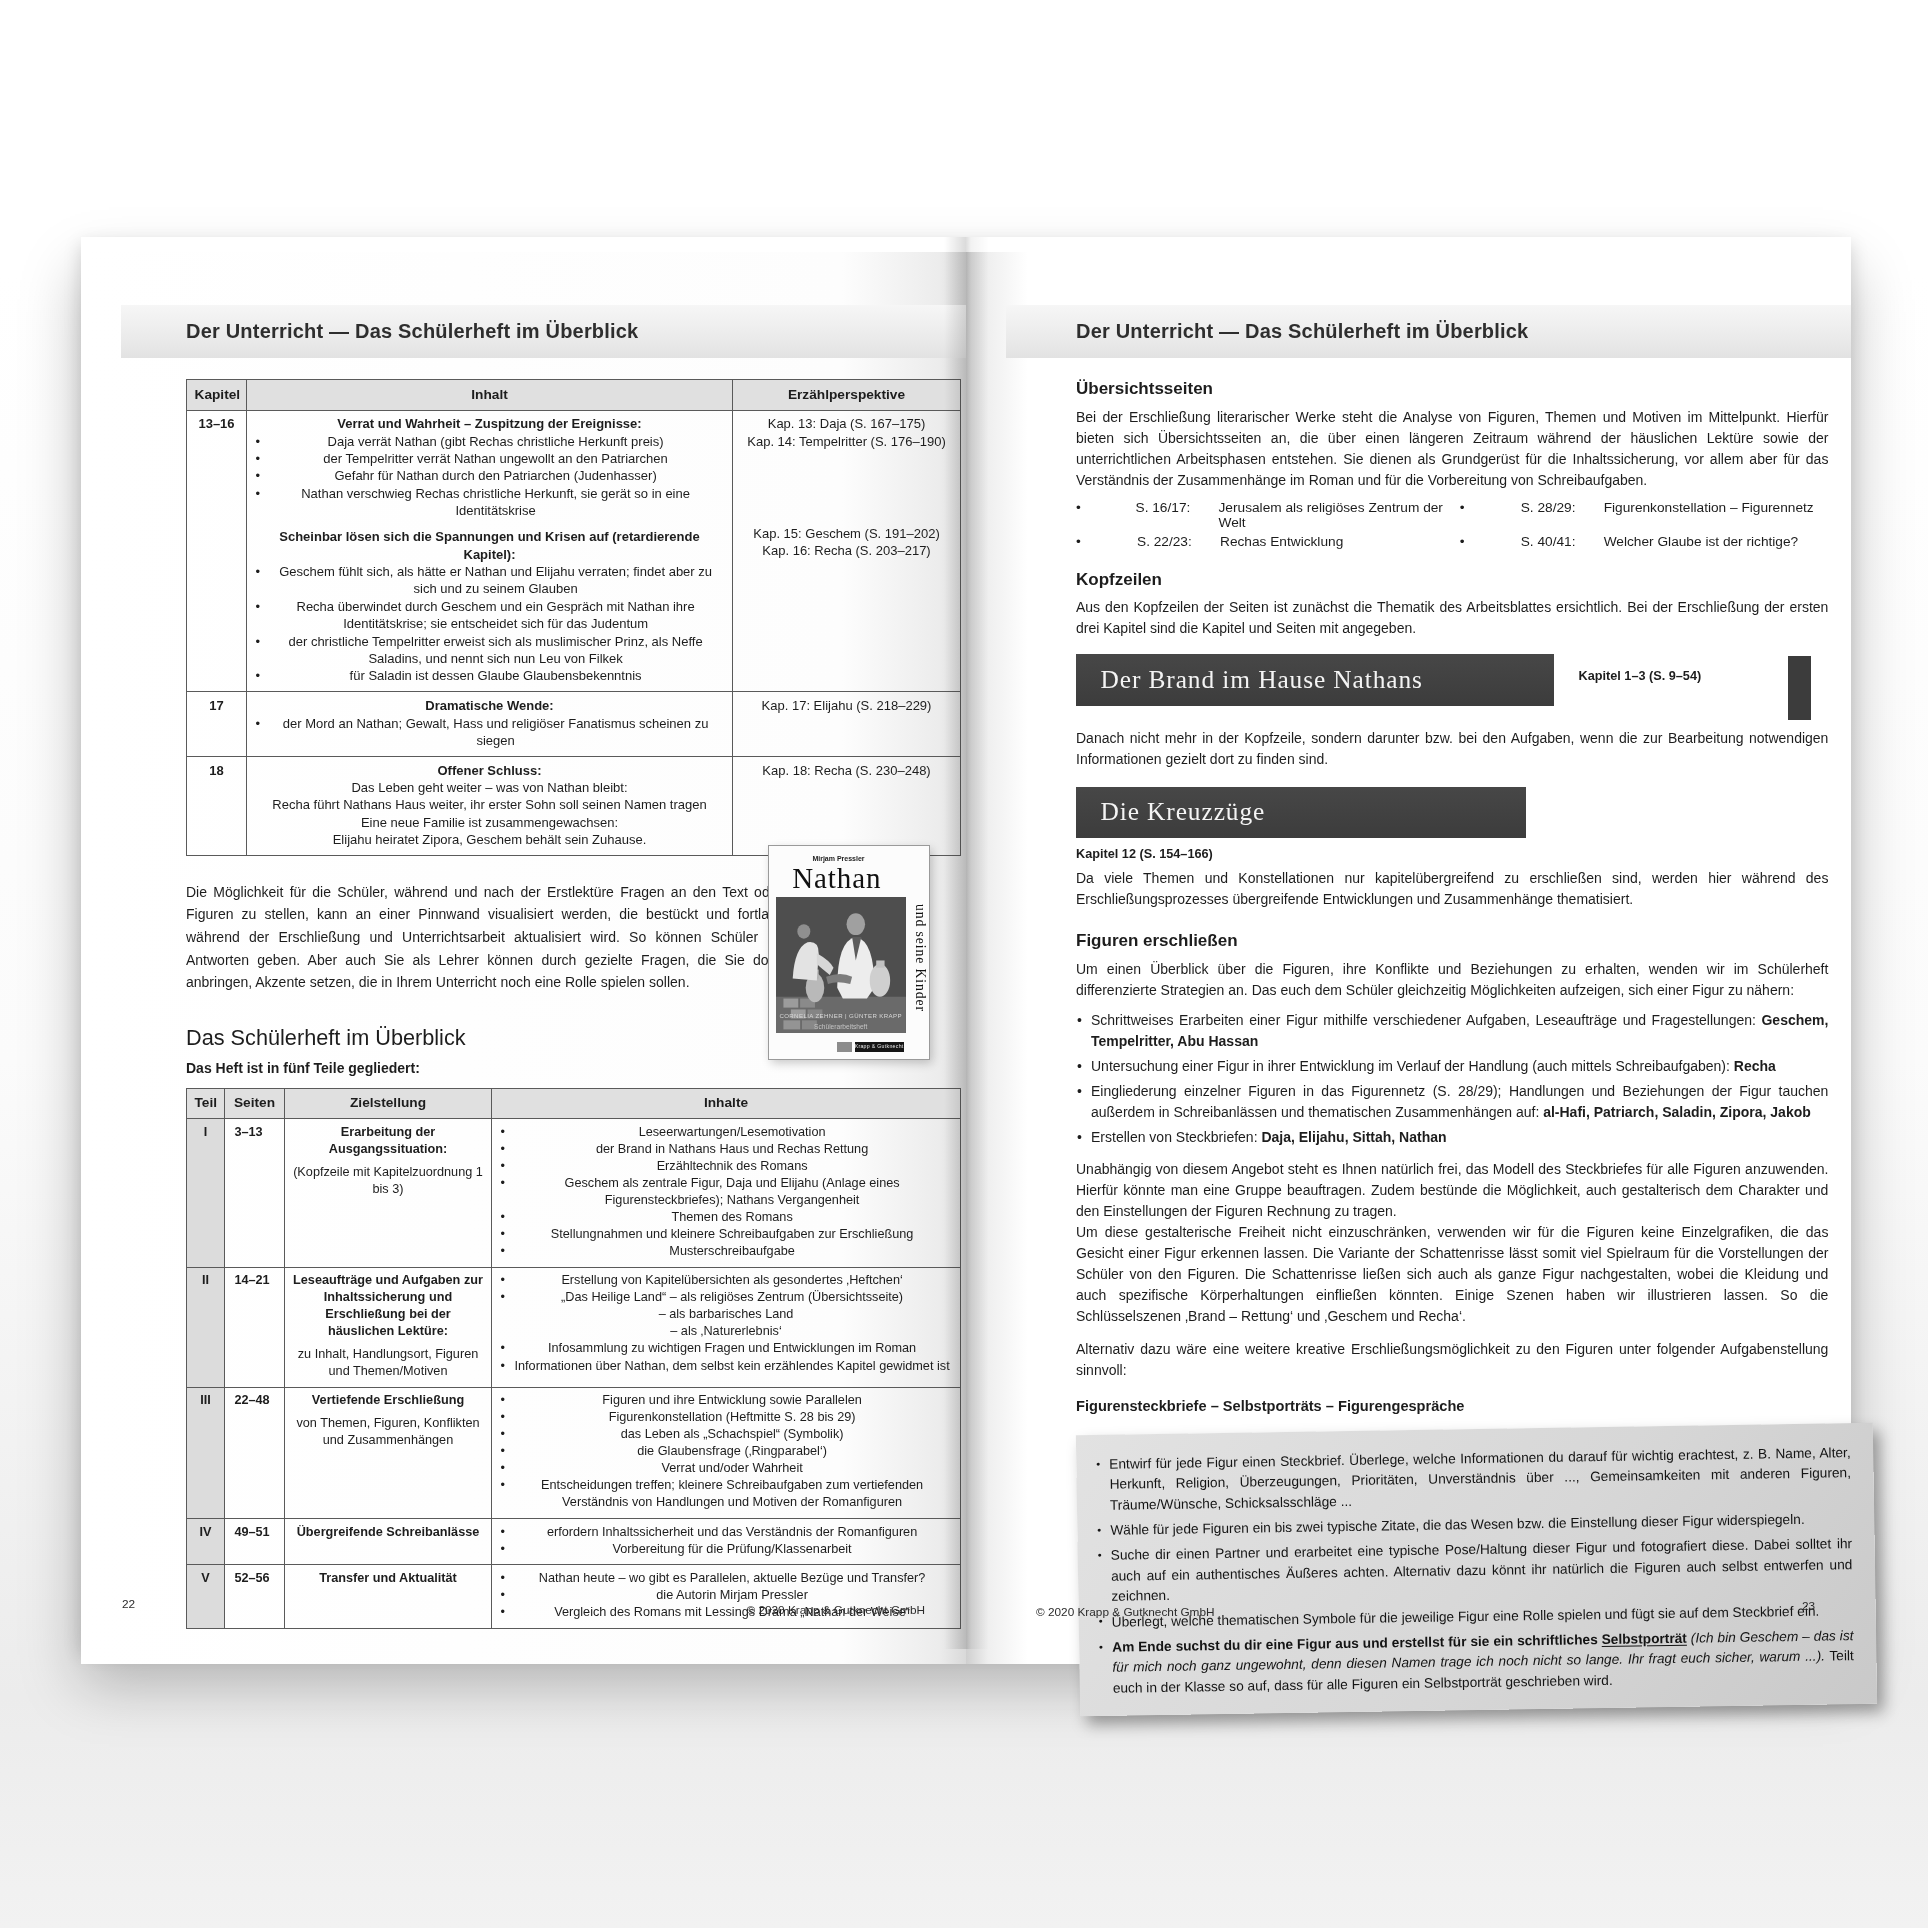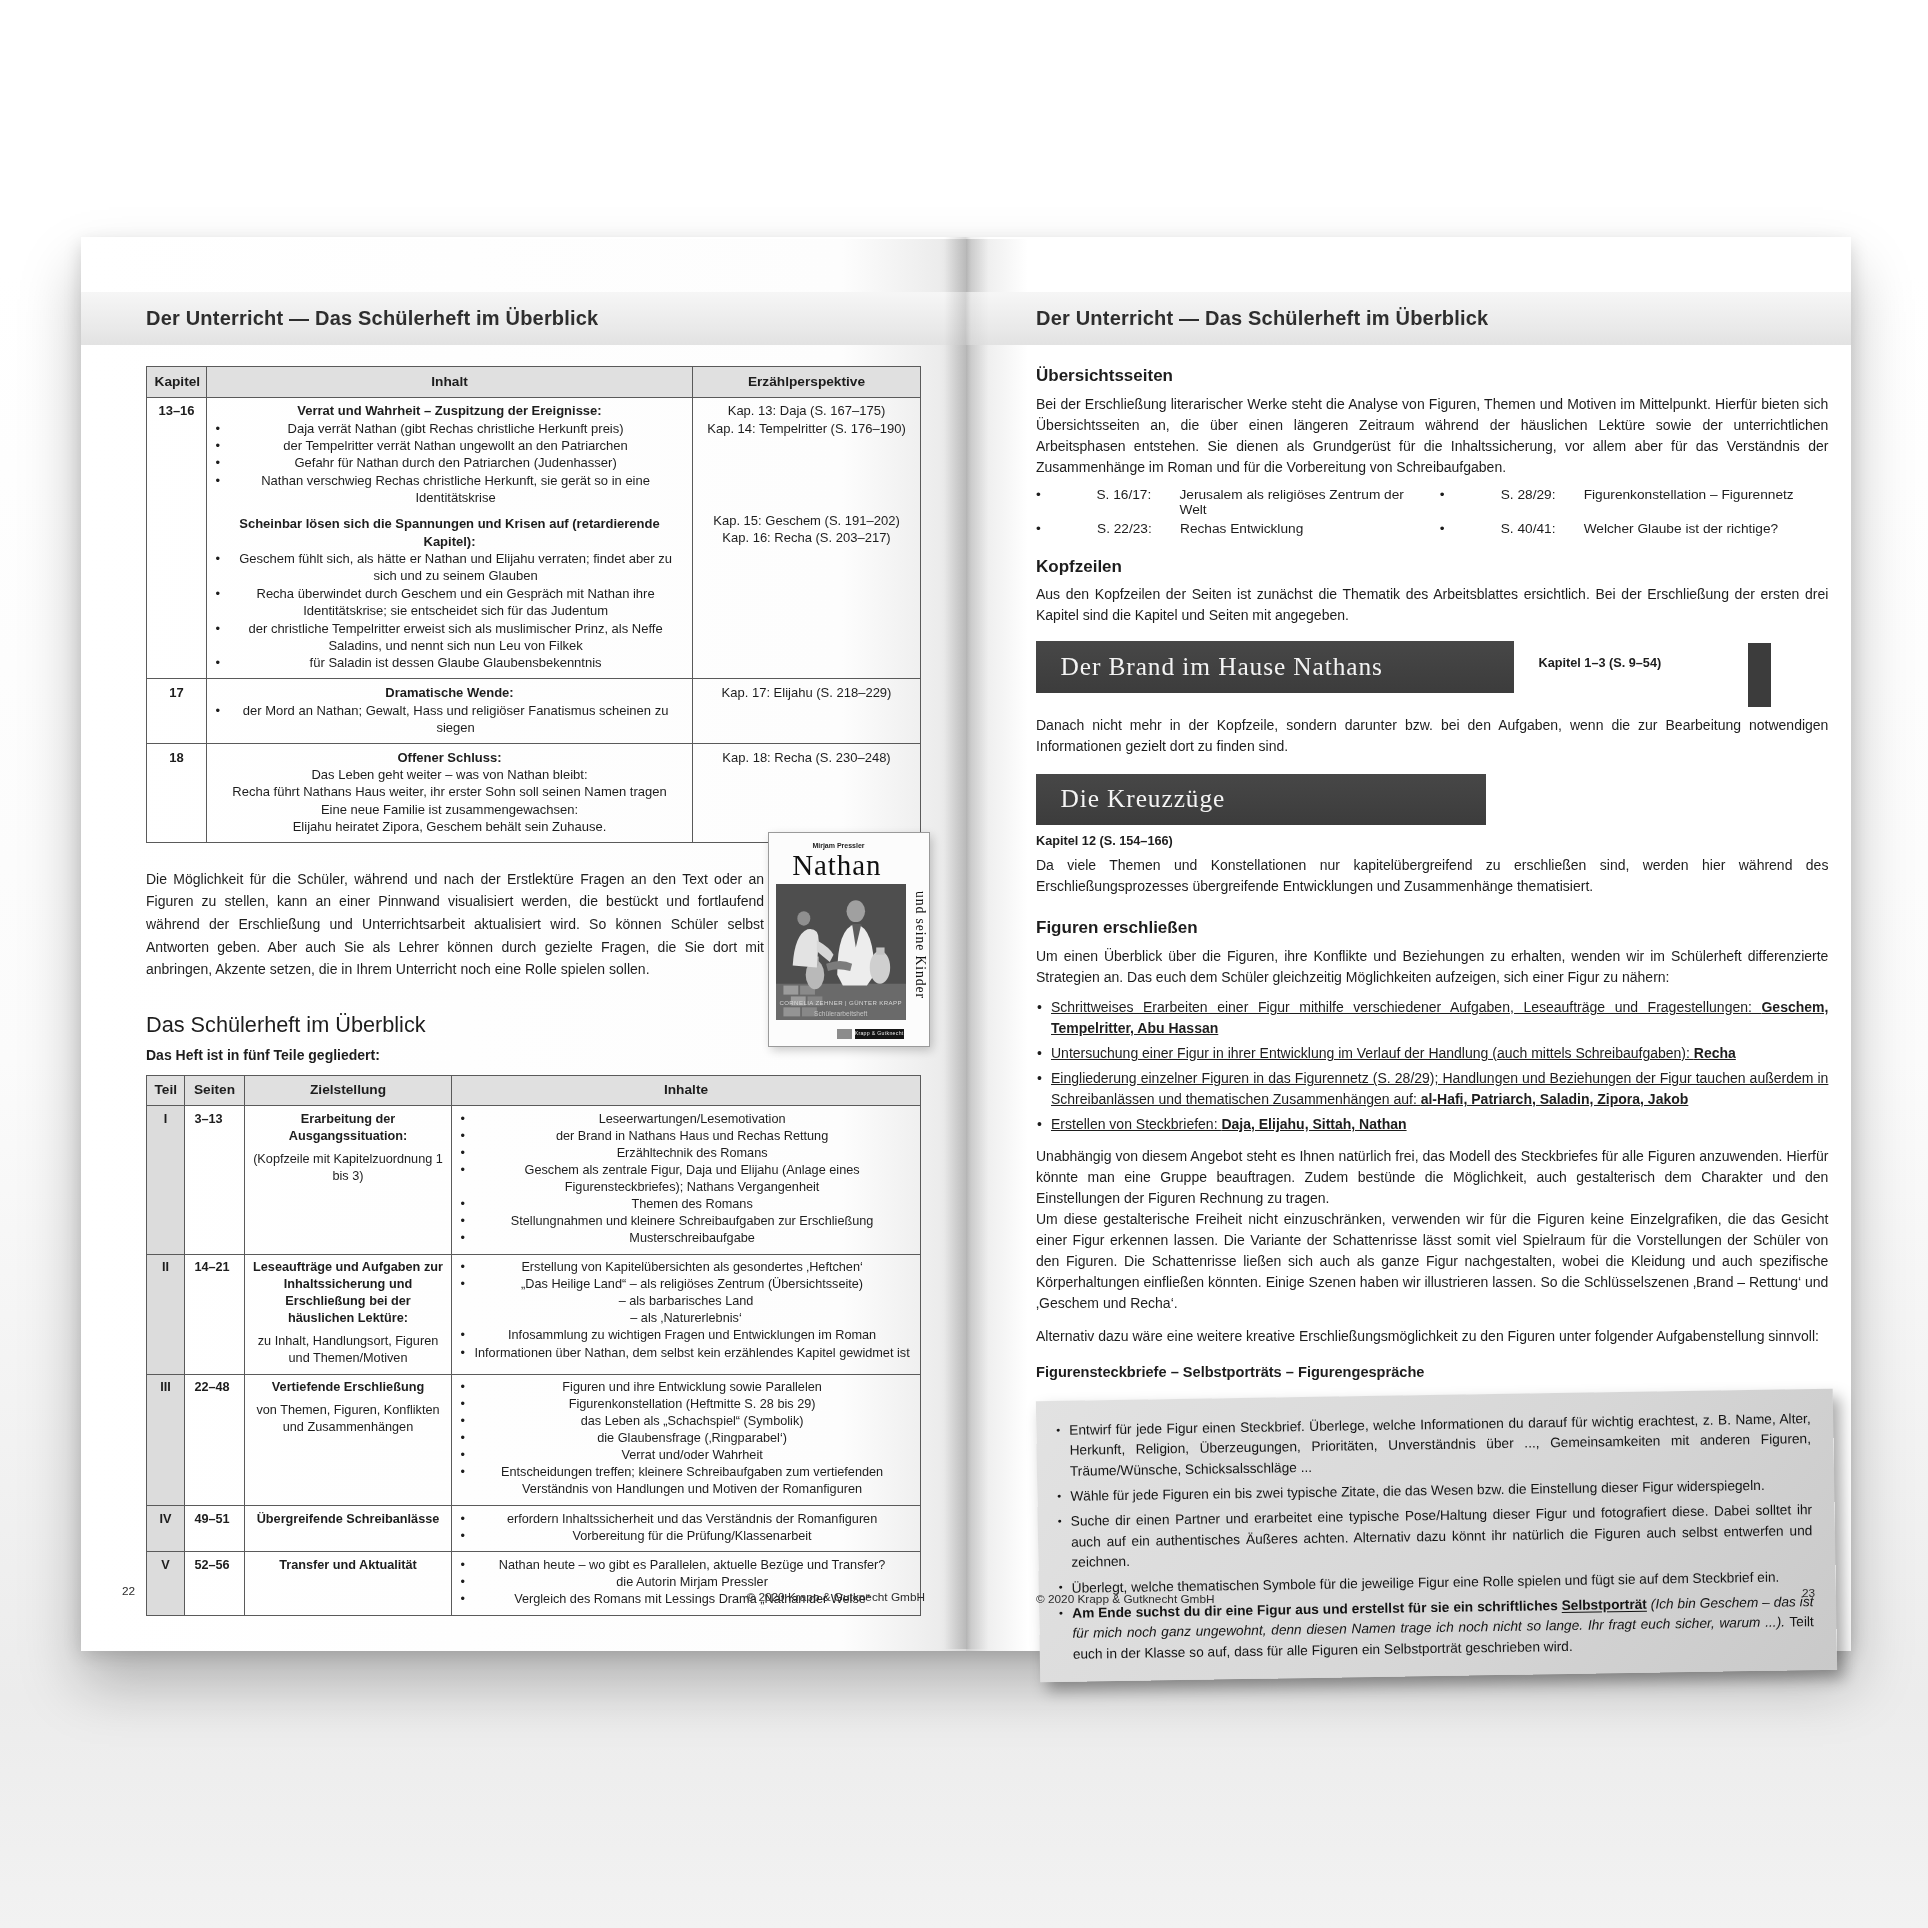--- a/index.html
+++ b/index.html
@@ -13,21 +13,21 @@
   body{
     font-family:"Liberation Sans",sans-serif;
     color:var(--ink);
     background:linear-gradient(180deg,#ffffff 0%,#ffffff 14%,#fbfbfb 55%,#ececec 88%,#f2f2f2 100%);
   }
   .book{
     position:absolute;left:81px;top:237px;width:1770px;height:1412px;
     box-shadow:0 34px 56px rgba(0,0,0,.25), 0 5.6px 17px rgba(0,0,0,.15);
     background:#fff;
   }
-  .page{position:absolute;top:2px;height:1412px;width:885px;}
+  .page{position:absolute;top:15px;height:1412px;width:885px;padding-left:40px;}
   .page.left{left:0;background:linear-gradient(90deg,#ffffff 0%,#fdfdfd 86%,#ececec 97%,#d9d9d9 100%);}
   .page.right{left:885px;background:linear-gradient(90deg,#cfcfcf 0%,#efefef 2.5%,#ffffff 7%,#ffffff 100%);}
   .content{position:relative;height:100%;}
   .page.left  .content{padding:0 39px 0 65px;}
   .page.right .content{padding:0 22.6px 0 70px;}
 
   
   .band{
     background:linear-gradient(180deg,#f6f6f6 0%,var(--header-band-bg) 70%,#e2e2e2 100%);
     padding:15px 0;
@@ -93,21 +93,21 @@
     background:linear-gradient(180deg,#474747,var(--banner-bg));
     color:#f4f4f4;font-family:"Liberation Serif",serif;font-size:25.4px;
     padding:10.4px 0 12.2px 24.5px;letter-spacing:0.9px;
   }
   .banner.b1{width:478px;flex:none;}
   .banner.b2{width:450px;margin-top:17px;}
   .banner-label{font-size:12.7px;font-weight:bold;margin:15px 0 0 24.5px;flex:none;}
   .banner-block{width:22.6px;height:64px;background:var(--banner-bg);margin-left:87px;margin-top:1.9px;}
   .caption{margin-top:8.5px;font-size:12.7px;font-weight:bold;}
   ul.fig{margin-top:9.4px;font-size:14px;line-height:1.5;}
-  ul.fig li{padding-left:15px;margin-top:4px;text-align:justify;text-decoration:underline;}
+  ul.fig li{padding-left:15px;margin-top:4px;text-align:justify;}
   .para.tight{margin-top:11.3px;}
   .para.tight2{margin-top:0;}
   h4.steck{margin-top:17px;font-size:14.6px;font-weight:bold;}
   .graybox{
     margin:15px 0 0 1.9px;width:797px;
     background:linear-gradient(130deg,#e2e2e2 0%,var(--gray-box-bg) 55%,#c9c9c9 100%);
     transform:rotate(-0.9deg);
     box-shadow:6.6px 8.5px 15px rgba(0,0,0,.35);
     padding:15px 22.6px 17px 19px;font-size:13.7px;line-height:1.5;color:#141414;
   }

